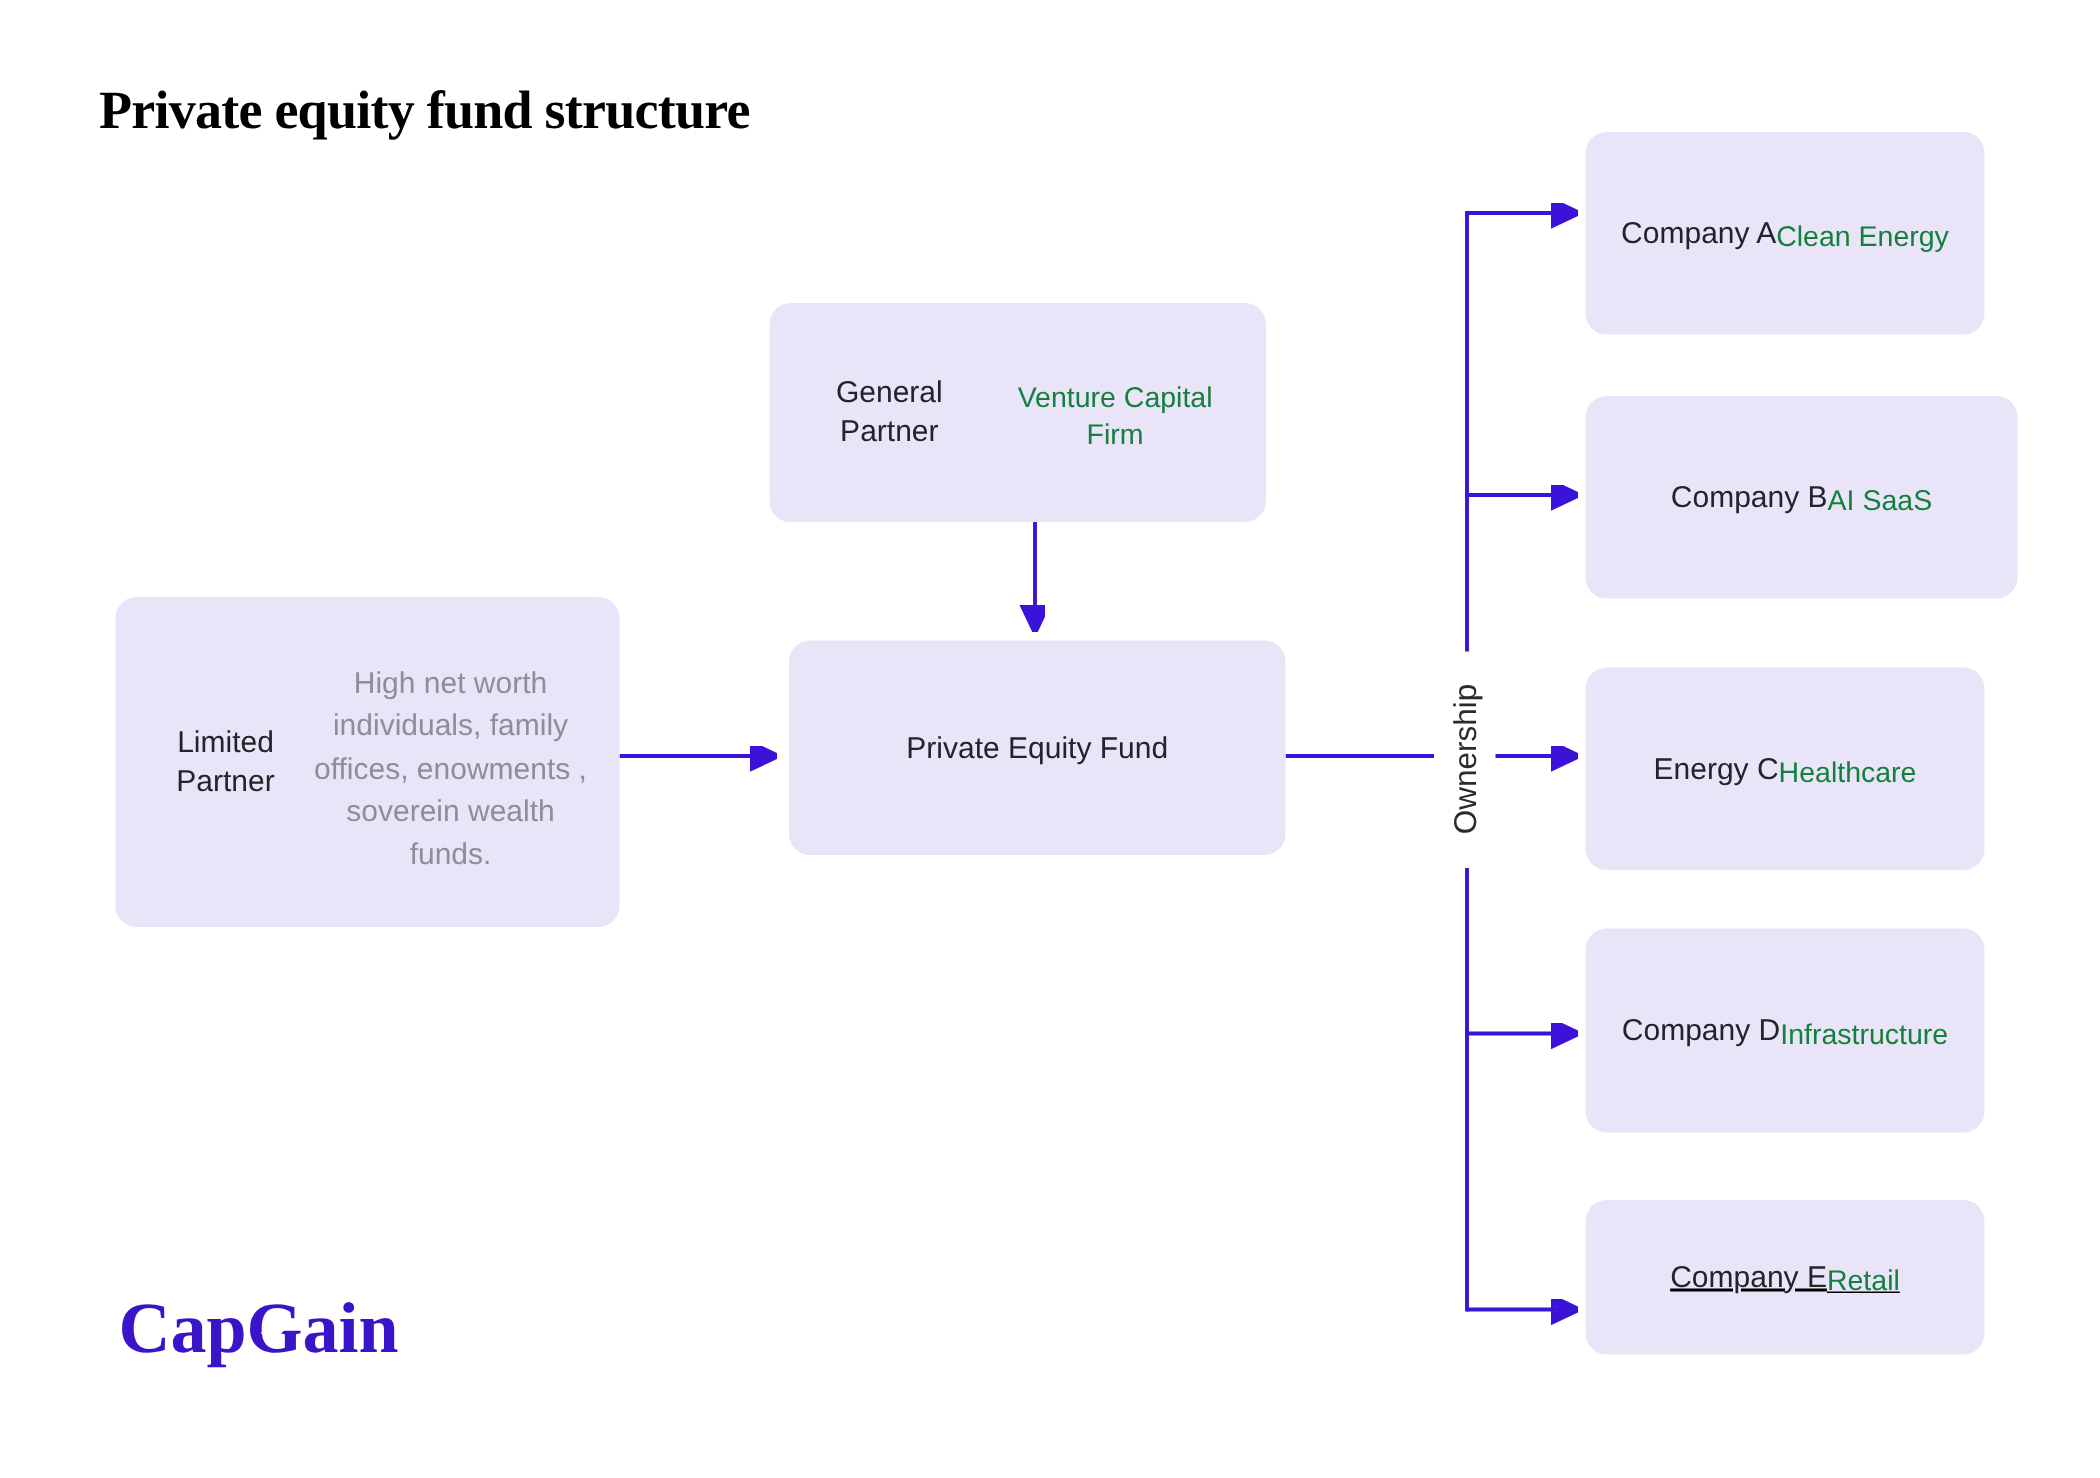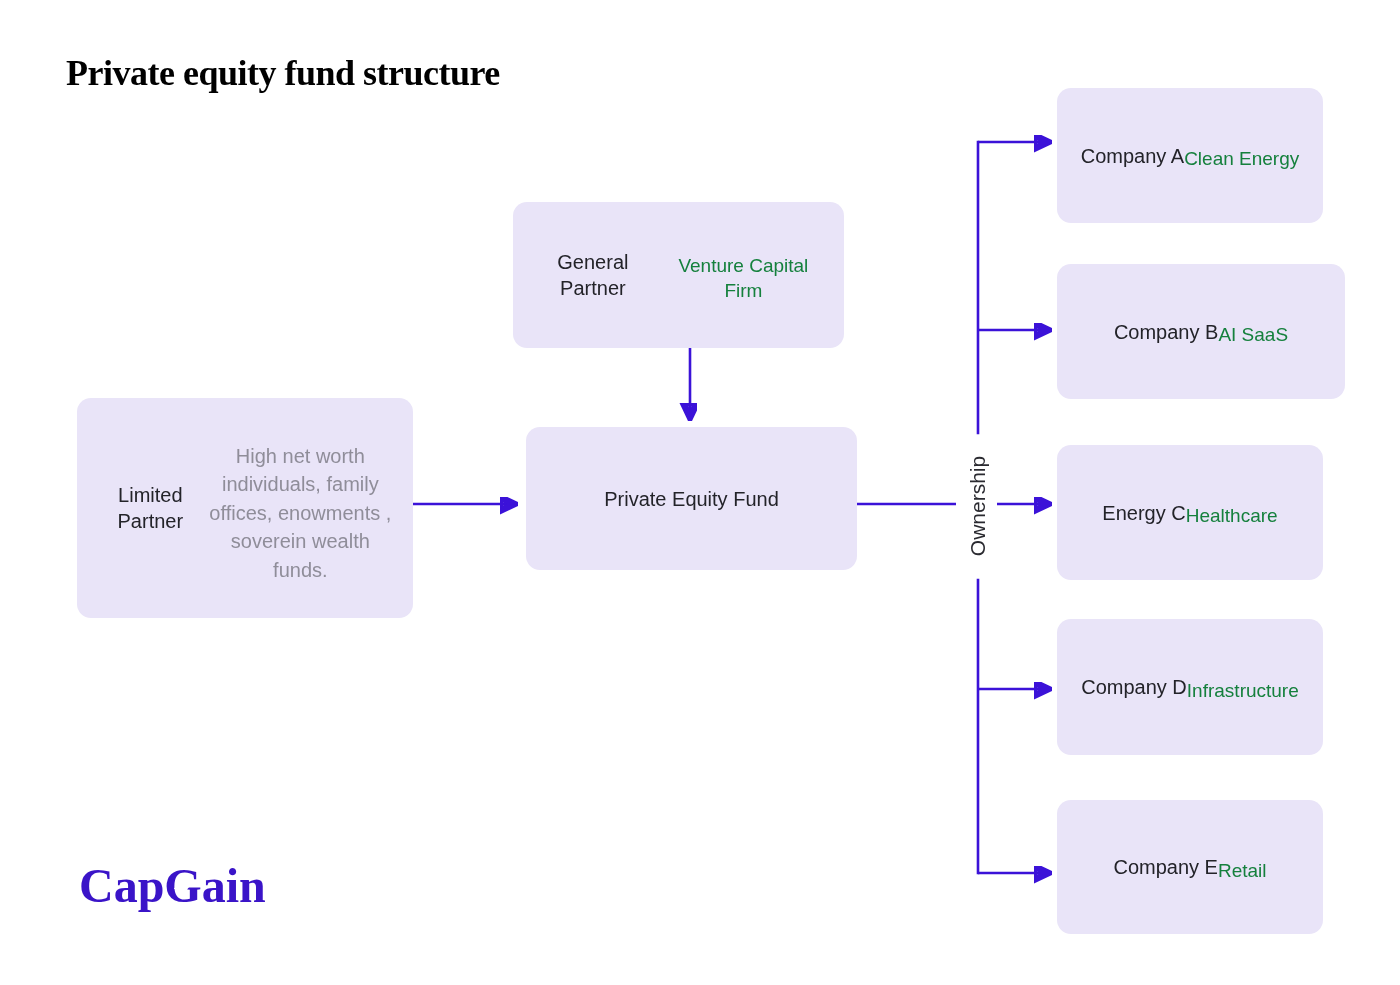--- a/index.html
+++ b/index.html
@@ -164,21 +164,21 @@
   <div class="node" style="left:1057px; top:445px; width:266px; height:135px;">
     <div class="node-title">Energy C</div>
     <div class="node-subtitle">Healthcare</div>
   </div>
 
   <div class="node" style="left:1057px; top:619px; width:266px; height:136px;">
     <div class="node-title">Company D</div>
     <div class="node-subtitle">Infrastructure</div>
   </div>
 
-  <div class="node" style="left:1057px; top:800px; width:266px; height:134px;">
+  <div class="node" style="left:1057px; top:800px; width:266px; height:103px;text-decoration:underline;">
     <div class="node-title">Company E</div>
     <div class="node-subtitle">Retail</div>
   </div>
 
   <div class="logo">
     <span>Cap</span><span class="logo-g"><span>G</span><span class="logo-sparkle">✦</span></span><span>ain</span>
   </div>
 
 </div>
 

